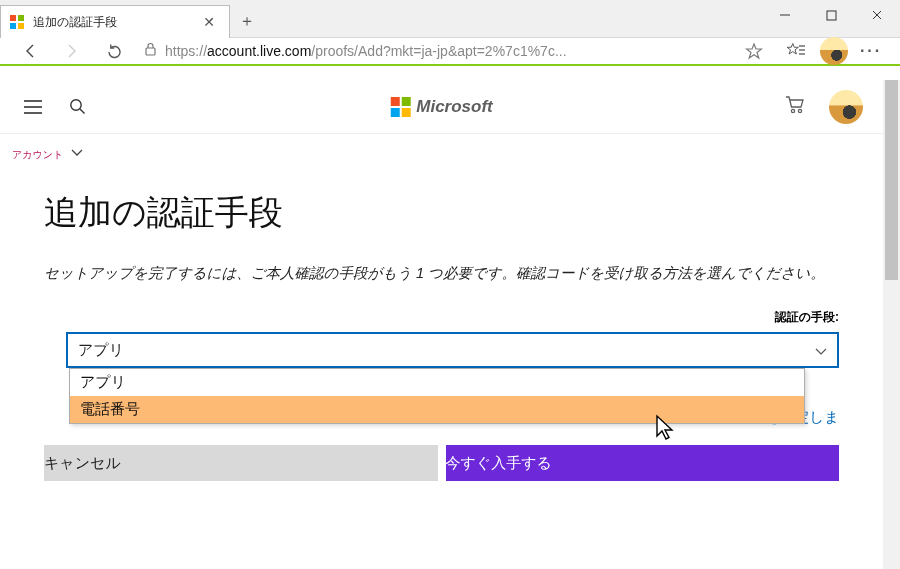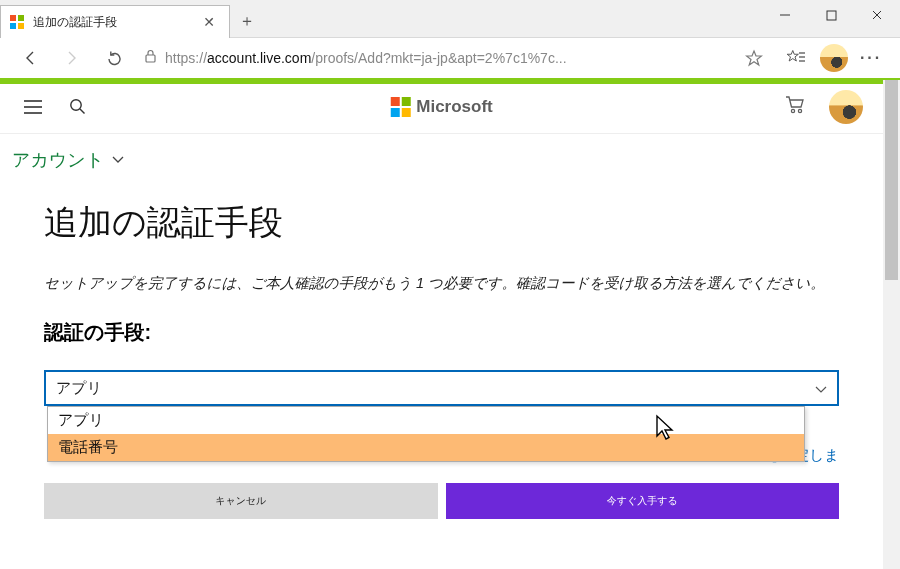--- a/index.html
+++ b/index.html
@@ -10,67 +10,67 @@
   .tab { height: 33px; margin-top: 5px; background: #fff; border: 1px solid #bcbcbc; border-bottom: none; display: flex; align-items: center; padding: 0 10px 0 8px; min-width: 230px; position: relative; }
   .tab .fav { width: 16px; height: 16px; margin-right: 8px; display: flex; align-items: center; justify-content: center; }
   .tab .title { font-size: 12px; color: #222; flex: 1; }
   .tab .close { font-size: 14px; color: #555; padding: 0 4px; }
   .newtab { width: 34px; height: 33px; margin-top: 5px; display: flex; align-items: center; justify-content: center; color: #555; font-size: 16px; }
   .spacer { flex: 1; }
   .wbtn { width: 46px; height: 30px; display: flex; align-items: center; justify-content: center; color: #333; }
   .wbtn svg { display: block; }
 
   
-  .addrbar { height: 46px; display: flex; align-items: center; padding: 0 12px; gap: 6px; border-bottom: 6px solid #84cc16; }
+  .addrbar { height: 28px; display: flex; align-items: center; padding: 0 12px; gap: 6px; border-bottom: 2px solid #84cc16; }
   .navicon { width: 36px; height: 32px; display: flex; align-items: center; justify-content: center; color: #444; }
   .navicon.disabled { color: #bbb; }
   .addrbox { flex: 1; height: 30px; display: flex; align-items: center; padding: 0 6px; gap: 8px; }
   .lock { color: #666; }
   .url { font-size: 14px; color: #888; white-space: nowrap; overflow: hidden; }
   .url .dark { color: #111; }
   .star { color: #7a7a7a; }
   .avatar-s { width: 28px; height: 28px; border-radius: 50%; background: radial-gradient(circle at 60% 65%, #3a3a38 0 22%, transparent 23%), linear-gradient(180deg,#ffe9a8 0 45%, #d99a3d 46% 100%); }
   .dots { color: #555; letter-spacing: 2px; font-weight: bold; padding: 0 6px; }
 
   
   .content-wrap { position: absolute; top: 80px; left: 0; right: 17px; bottom: 0; overflow: hidden; }
   .vscroll { position: absolute; top: 80px; right: 0; width: 17px; bottom: 0; background: #f1f1f1; }
   .vscroll .thumb { position: absolute; top: 0; left: 2px; right: 2px; height: 200px; background: #c2c2c2; }
 
   
   .pghdr { height: 54px; border-bottom: 1px solid #eee; display: flex; align-items: center; padding: 0 20px; }
   .hamb, .srch { width: 26px; height: 26px; display: flex; align-items: center; justify-content: center; color: #333; }
   .srch { margin-left: 18px; }
-  .mslogo { position: absolute; left: 50%; transform: translateX(-50%); display: flex; align-items: center; gap: 6px; }
+  .mslogo { position: absolute; left: 50%; transform: translateX(-50%); display: flex; align-items: center; gap: 6px; font-style: italic; }
   .ms-sq { width: 20px; height: 20px; display: grid; grid-template: 1fr 1fr / 1fr 1fr; gap: 2px; }
   .ms-sq div:nth-child(1){background:#f25022;} .ms-sq div:nth-child(2){background:#7fba00;}
   .ms-sq div:nth-child(3){background:#00a4ef;} .ms-sq div:nth-child(4){background:#ffb900;}
   .ms-txt { font-size: 17px; font-weight: 600; color: #5e5e5e; }
   .pghdr .right { margin-left: auto; display: flex; align-items: center; gap: 24px; }
   .cart { color: #5e5e5e; }
   .avatar-m { width: 34px; height: 34px; border-radius: 50%; background: radial-gradient(circle at 60% 65%, #3a3a38 0 22%, transparent 23%), linear-gradient(180deg,#ffe9a8 0 45%, #d99a3d 46% 100%); }
 
-  .breadcrumb { padding: 14px 12px 8px; font-size: 18px; color: #15803d; display: flex; gap: 8px; }
+  .breadcrumb { padding: 14px 12px 8px; font-size: 10px; color: #be185d; display: flex; gap: 8px; }
   .chev-d { display: inline-block; }
 
   .main { padding: 10px 44px 40px; }
   .h1 { font-size: 34px; font-weight: 400; color: #111; margin: 10px 0 28px; }
   .desc { font-size: 14.5px; color: #222; margin-bottom: 26px; font-style: italic; }
-  .lbl { font-size: 20px; font-weight: 600; margin-bottom: 24px; }
-
-  .select-wrap { position: relative; margin-bottom: 40px; }
+  .lbl { font-size: 12px; font-weight: 600; margin-bottom: 6px; text-align: right; }
+
+  .select-wrap { position: relative; margin-bottom: 40px; margin-left: 22px; }
   .select { height: 36px; border: 2px solid #0067b8; display: flex; align-items: center; padding: 0 10px; font-size: 15px; color: #222; justify-content: space-between; }
   .dropdown { position: absolute; top: 36px; left: 3px; right: 34px; background: #fff; border: 1px solid #adadad; box-shadow: 2px 2px 4px rgba(0,0,0,0.15); z-index: 10; }
   .dropdown .opt { padding: 4px 10px; font-size: 15px; color: #111; }
   .dropdown .opt.hover { background: #fdba74; font-family: Liberation Mono, monospace; }
 
   .link-row { font-size: 14.5px; color: #0067b8; margin-bottom: 18px; text-align: right; position: relative; }
 
   .btn-row { display: flex; gap: 8px; }
-  .btn { flex: 1; height: 36px; display: flex; align-items: center; justify-content: center; font-size: 10px; }
+  .btn { flex: 1; height: 36px; display: flex; align-items: center; font-size: 15px; }
   .btn.cancel { background: #d9d9d9; color: #222; }
   .btn.primary { background: #6d28d9; color: #fff; }
 
   .cursor { position: absolute; left: 655px; top: 414px; z-index: 50; pointer-events: none; }
 </style>
 </head>
 <body>
 
 <div class="titlebar">
   <div class="tab">

